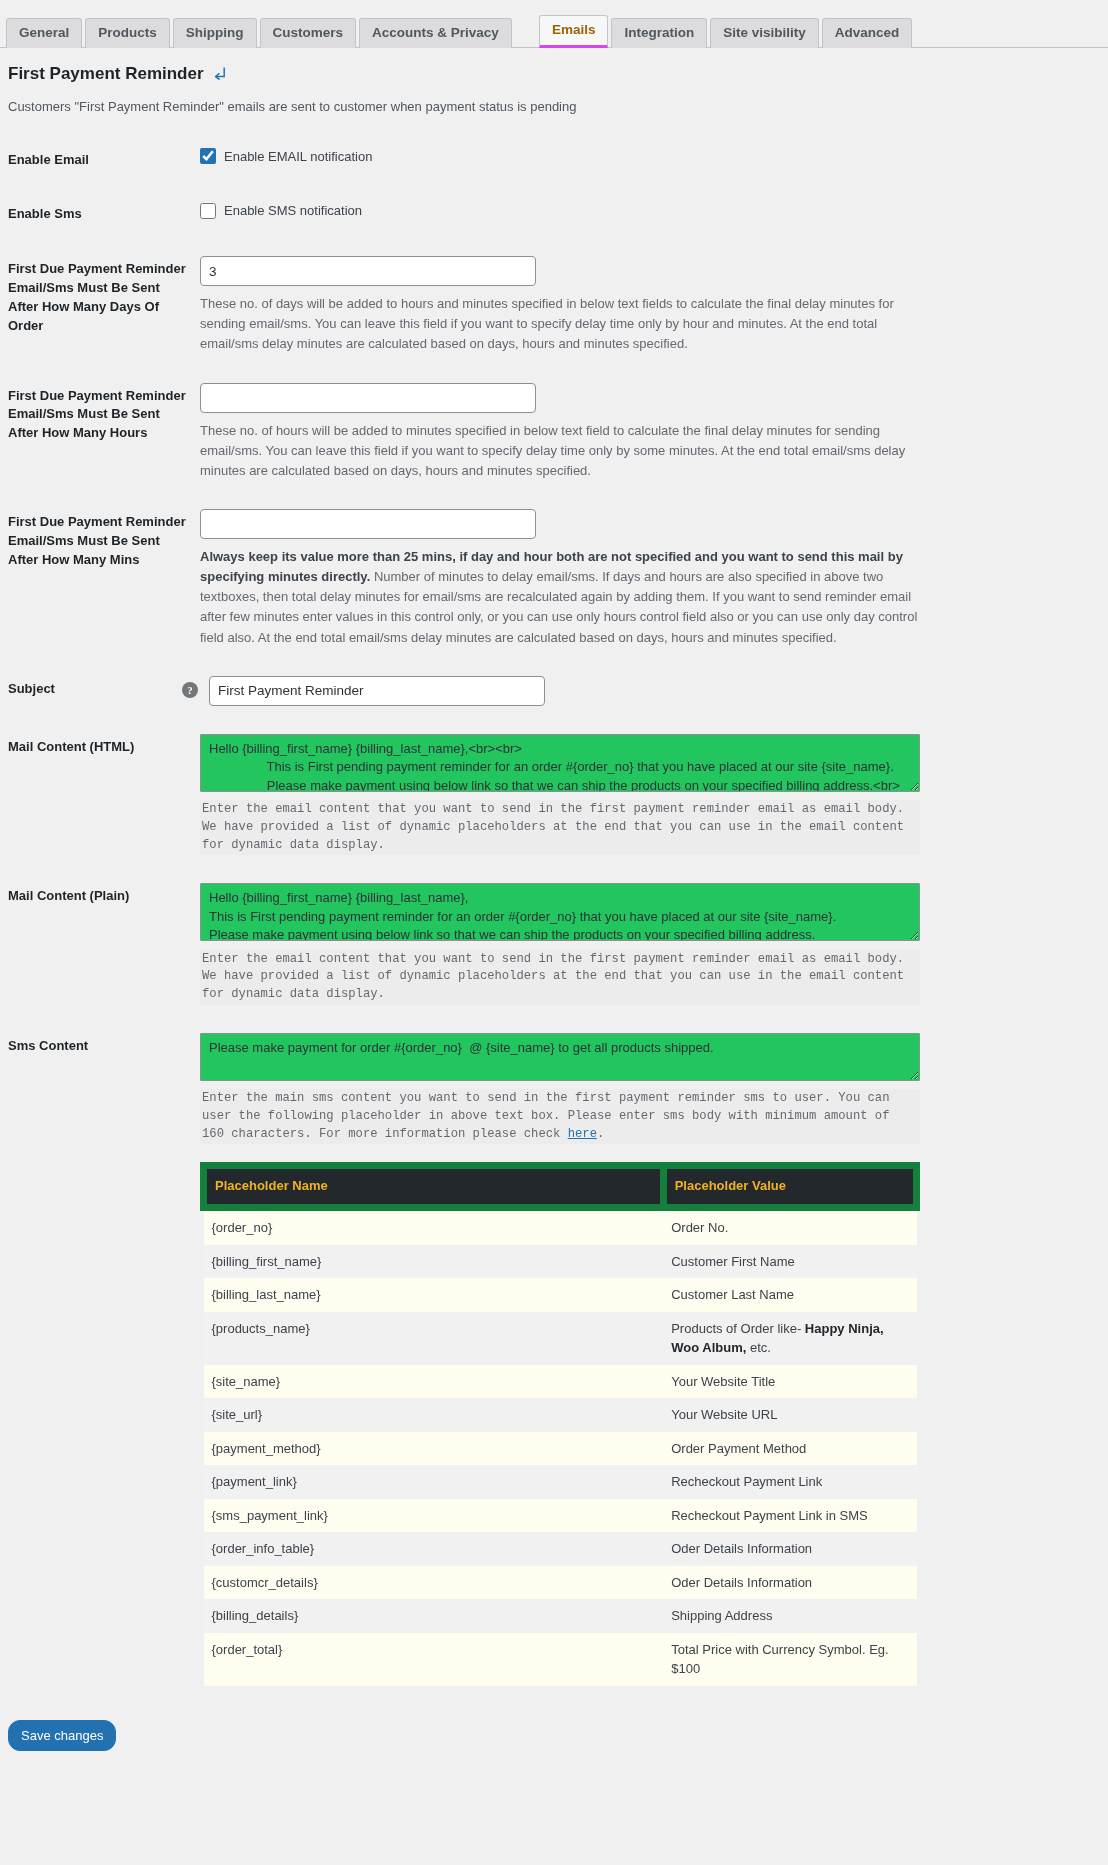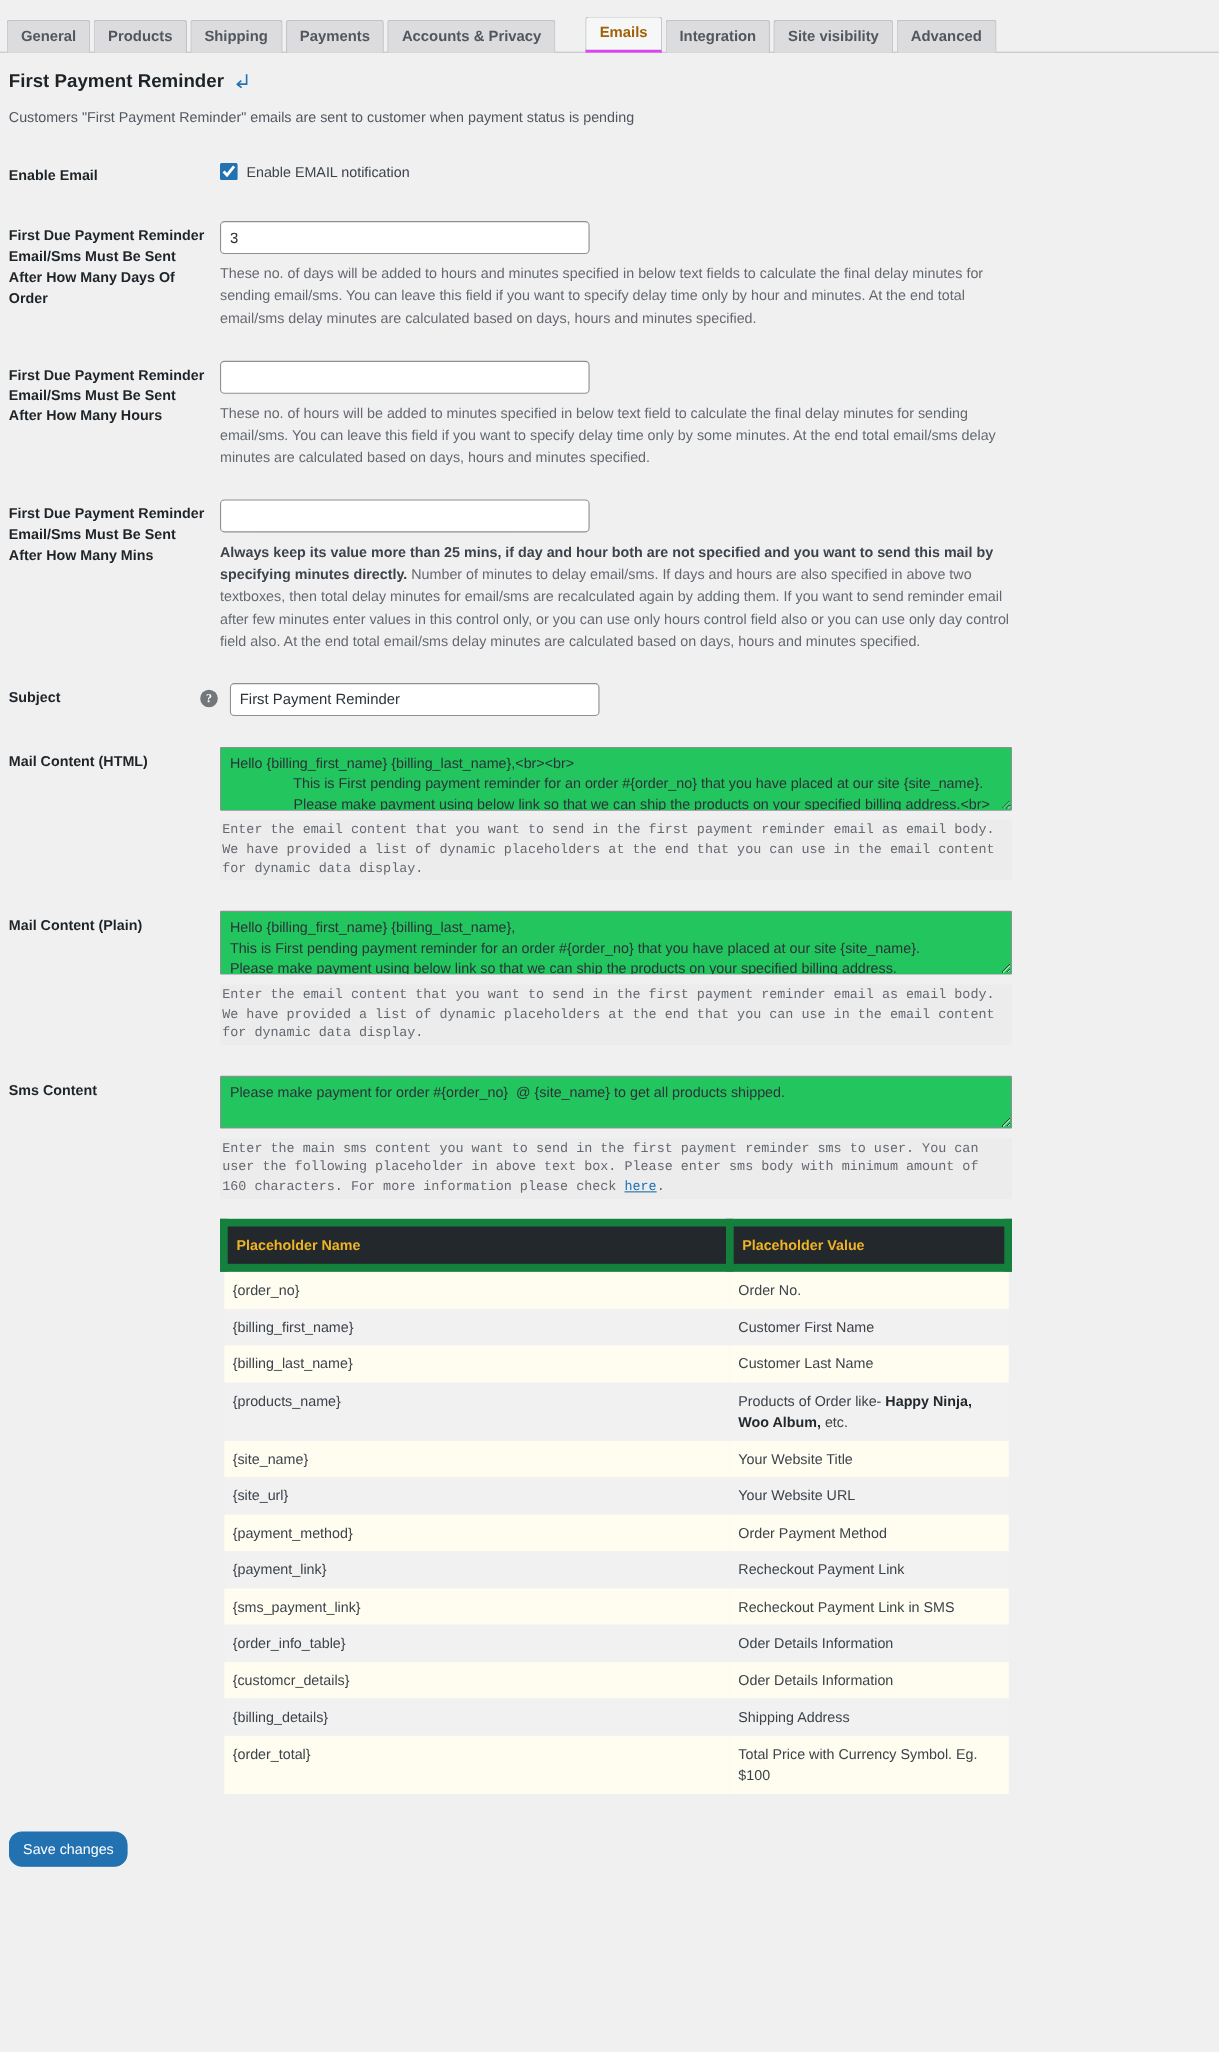--- a/index.html
+++ b/index.html
@@ -205,21 +205,21 @@
 </style>
 </head>
 <body>
 
 <div class="page">
 
   <nav class="nav-tabs">
     <a class="nav-tab">General</a>
     <a class="nav-tab">Products</a>
     <a class="nav-tab">Shipping</a>
-    <a class="nav-tab">Payments</a>
+    <a class="nav-tab">Customers</a>
     <a class="nav-tab">Accounts &amp; Privacy</a>
     <a class="nav-tab active">Emails</a>
     <a class="nav-tab">Integration</a>
     <a class="nav-tab">Site visibility</a>
     <a class="nav-tab">Advanced</a>
   </nav>
 
   <div class="section-head">
     <h2 class="section-title">
       <span>First Payment Reminder</span>
@@ -243,20 +243,33 @@
             <div class="field-col">
               <label style="display:flex;align-items:center;gap:8px;font-size:13px;color:#3c434a;cursor:pointer;">
                 <input type="checkbox" checked="" style="width: 16px; height: 16px; margin: 0px; accent-color: rgb(34, 113, 177);">
                 <span>Enable EMAIL notification</span>
               </label>
             </div>
           </div>
         </td>
       </tr>
 
+      <tr>
+        <th>Enable Sms</th>
+        <td>
+          <div class="row-flex">
+            <div class="field-col">
+              <label style="display:flex;align-items:center;gap:8px;font-size:13px;color:#3c434a;cursor:pointer;">
+                <input type="checkbox" style="width: 16px; height: 16px; margin: 0px; accent-color: rgb(34, 113, 177);">
+                <span>Enable SMS notification</span>
+              </label>
+            </div>
+          </div>
+        </td>
+      </tr>
 
       <tr>
         <th>First Due Payment Reminder Email/Sms Must Be Sent After How Many Days Of Order</th>
         <td>
           <input type="text" value="3" style="">
           <div class="desc">These no. of days will be added to hours and minutes specified in below text fields to calculate the final delay minutes for sending email/sms. You can leave this field if you want to specify delay time only by hour and minutes. At the end total email/sms delay minutes are calculated based on days, hours and minutes specified.</div>
         </td>
       </tr>
 
       <tr>

